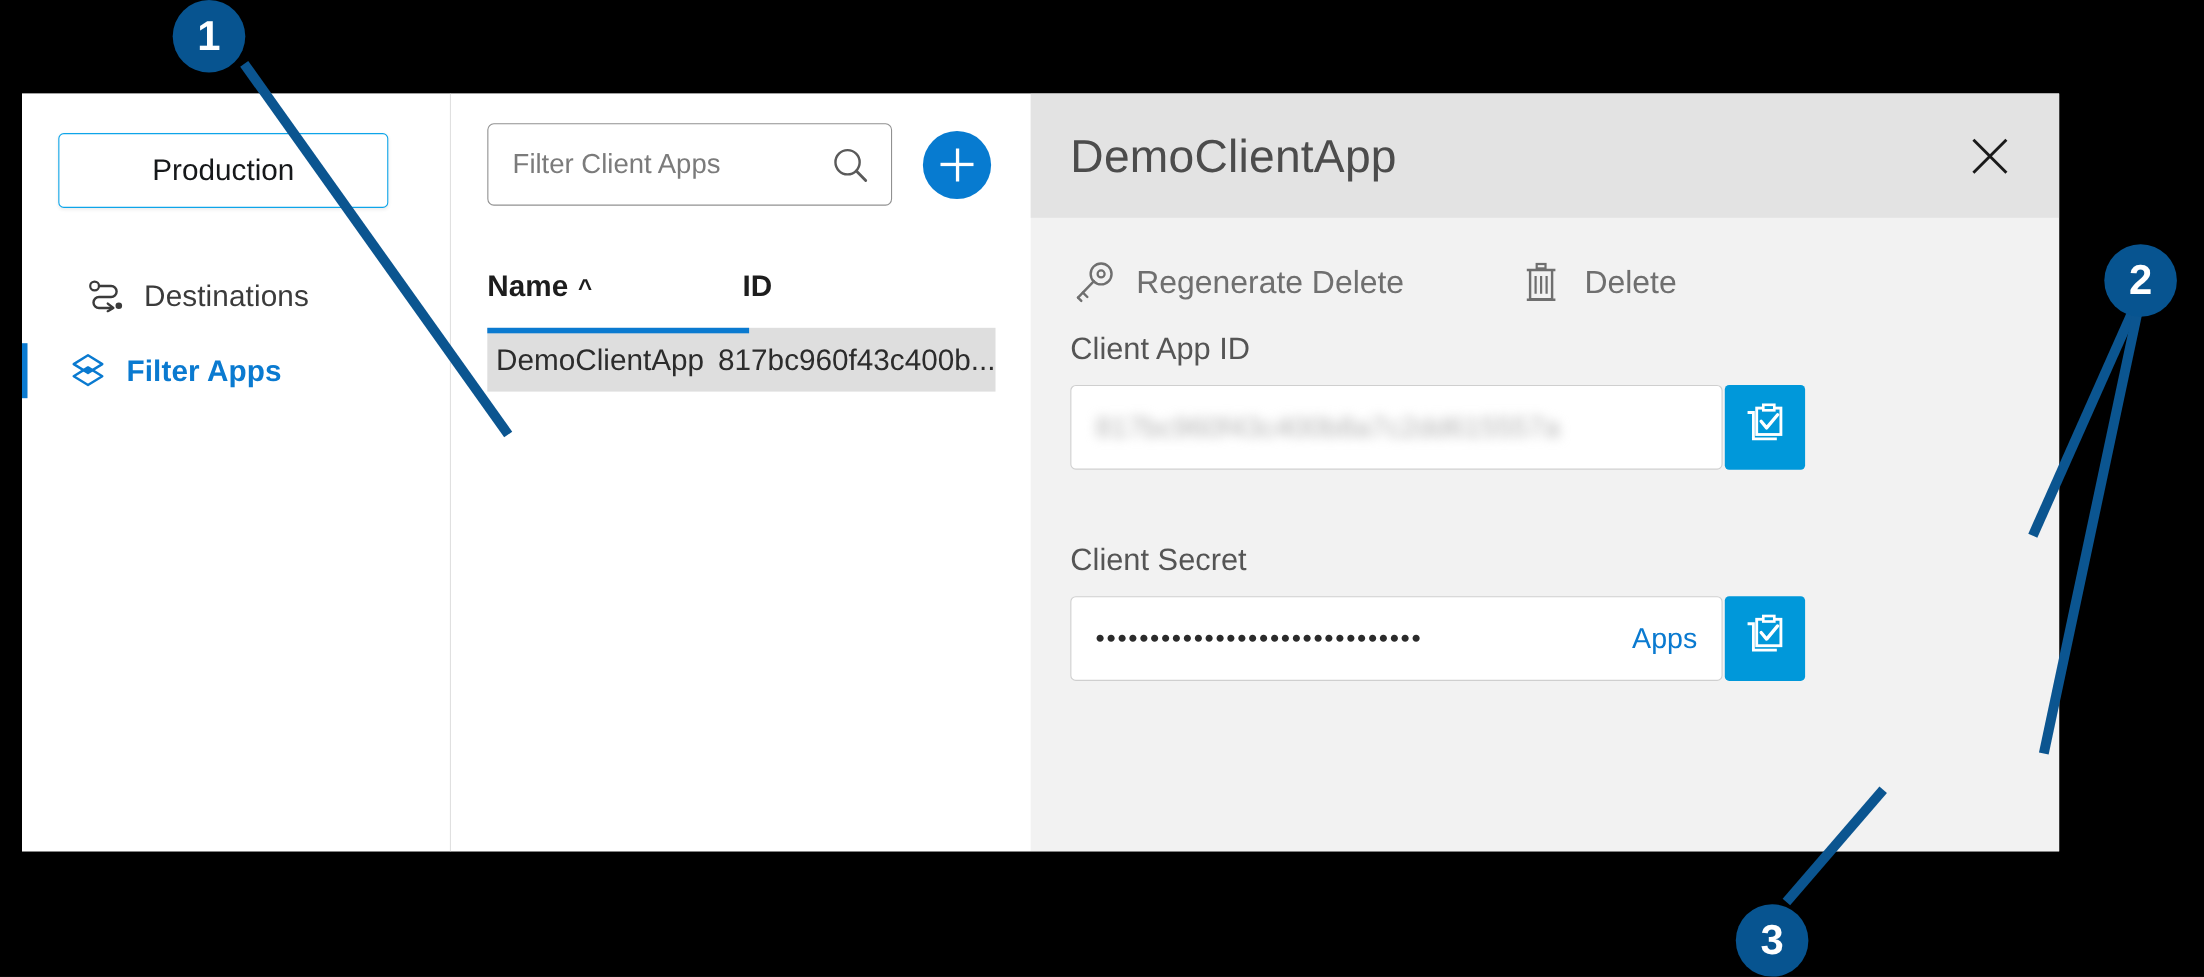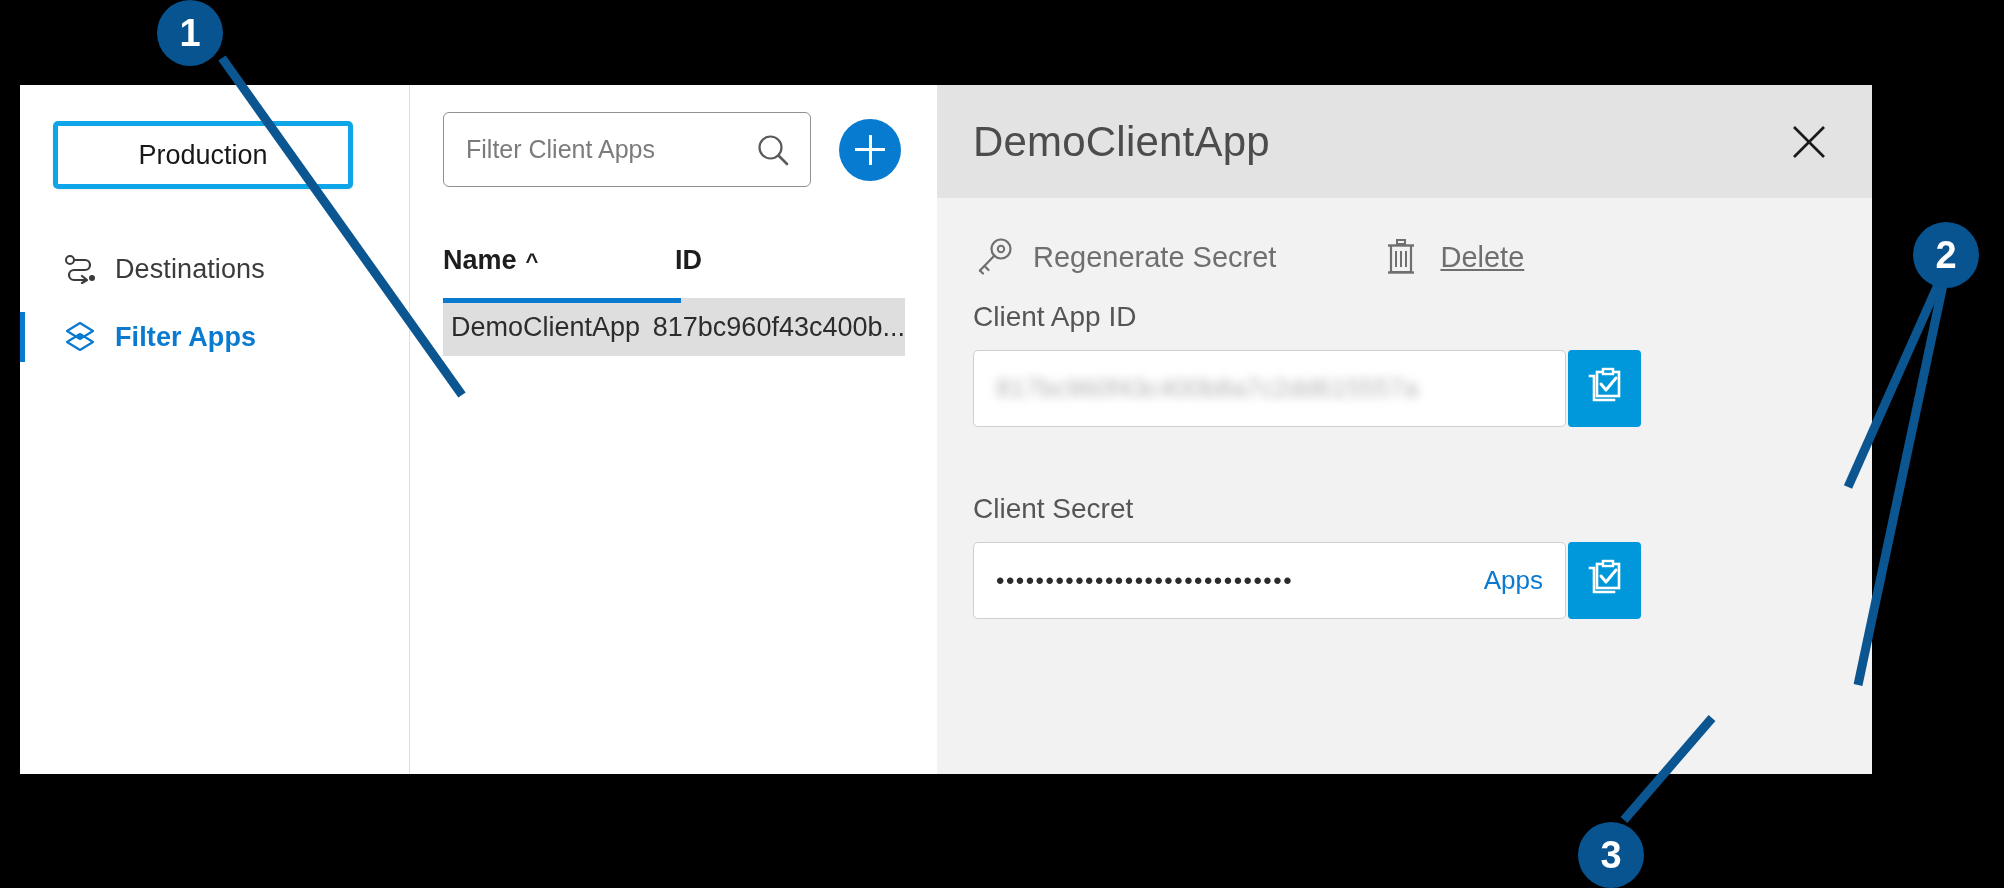--- a/index.html
+++ b/index.html
@@ -37,21 +37,21 @@
     position: relative;
     box-sizing: border-box;
   }
   #env-selector {
     position: absolute;
     left: 33px;
     top: 36px;
     width: 300px;
     height: 68px;
     box-sizing: border-box;
-    border: 5px solid #0ea5e9;
+    border: 1px solid #0ea5e9;
     border-radius: 5px;
     background: #ffffff;
     box-shadow: 0 1px 3px rgba(0,0,0,0.07);
     display: flex;
     align-items: center;
     justify-content: center;
     font-size: 27px;
     color: #16181a;
     cursor: pointer;
   }
@@ -72,21 +72,21 @@
     display: flex;
     align-items: center;
     justify-content: center;
     flex: 0 0 34px;
   }
   .nav-item .nav-label {
     margin-left: 18px;
     font-size: 27px;
     letter-spacing: 0.1px;
   }
-  #nav-destinations { top: 157px; }
+  #nav-destinations { top: 157px; padding-left: 16px; }
   #nav-destinations .nav-label { color: #3b3b3b; font-weight: 400; }
   #nav-client-apps { top: 225px; }
   #nav-client-apps .nav-label { color: #0a7ad0; font-weight: 700; }
   #nav-client-apps::before {
     content: "";
     position: absolute;
     left: 0;
     top: 2px;
     bottom: 2px;
     width: 5px;
@@ -223,21 +223,21 @@
   }
   .action-button {
     display: flex;
     align-items: center;
     cursor: pointer;
     color: #6f6f6f;
     font-size: 29px;
   }
   .action-button .act-icon { width: 42px; height: 42px; display:flex; align-items:center; justify-content:center; flex:0 0 42px;}
   .action-button .act-label { margin-left: 18px; }
-  #action-delete { margin-left: 104px; text-decoration: underline; }
+  #action-delete { margin-left: 104px; }
 
   .field-block { padding: 0 0 0 36px; }
   #field-client-app-id { margin-top: 23px; }
   #field-client-secret { margin-top: 66px; }
   .field-label {
     font-size: 28px;
     color: #555555;
     margin-bottom: 17px;
   }
   .field-row { display: flex; align-items: stretch; }
@@ -405,21 +405,21 @@
       <div class="action-button" id="action-regenerate">
         <span class="act-icon">
           <svg width="42" height="42" viewBox="0 0 42 42" fill="none">
             <circle cx="28" cy="13" r="9.5" stroke="#6f6f6f" stroke-width="2.2"></circle>
             <circle cx="28" cy="13" r="3.2" stroke="#6f6f6f" stroke-width="2"></circle>
             <line x1="21.5" y1="19.5" x2="7" y2="34.5" stroke="#6f6f6f" stroke-width="2.2" stroke-linecap="round"></line>
             <line x1="11.5" y1="30" x2="15.5" y2="34" stroke="#6f6f6f" stroke-width="2.2" stroke-linecap="round"></line>
             <line x1="7" y1="34.5" x2="10" y2="37.5" stroke="#6f6f6f" stroke-width="2.2" stroke-linecap="round"></line>
           </svg>
         </span>
-        <span class="act-label">Regenerate Secret</span>
+        <span class="act-label">Regenerate Delete</span>
       </div>
       <div class="action-button" id="action-delete">
         <span class="act-icon">
           <svg width="42" height="42" viewBox="0 0 42 42" fill="none">
             <rect x="17" y="4" width="8" height="4" stroke="#6f6f6f" stroke-width="2"></rect>
             <line x1="8" y1="9.5" x2="34" y2="9.5" stroke="#6f6f6f" stroke-width="2.4"></line>
             <path d="M11 10 L11 36 H31 L31 10" stroke="#6f6f6f" stroke-width="2.2" fill="none"></path>
             <line x1="8" y1="36.5" x2="34" y2="36.5" stroke="#6f6f6f" stroke-width="2.4"></line>
             <line x1="16" y1="15" x2="16" y2="31" stroke="#6f6f6f" stroke-width="2"></line>
             <line x1="21" y1="15" x2="21" y2="31" stroke="#6f6f6f" stroke-width="2"></line>

